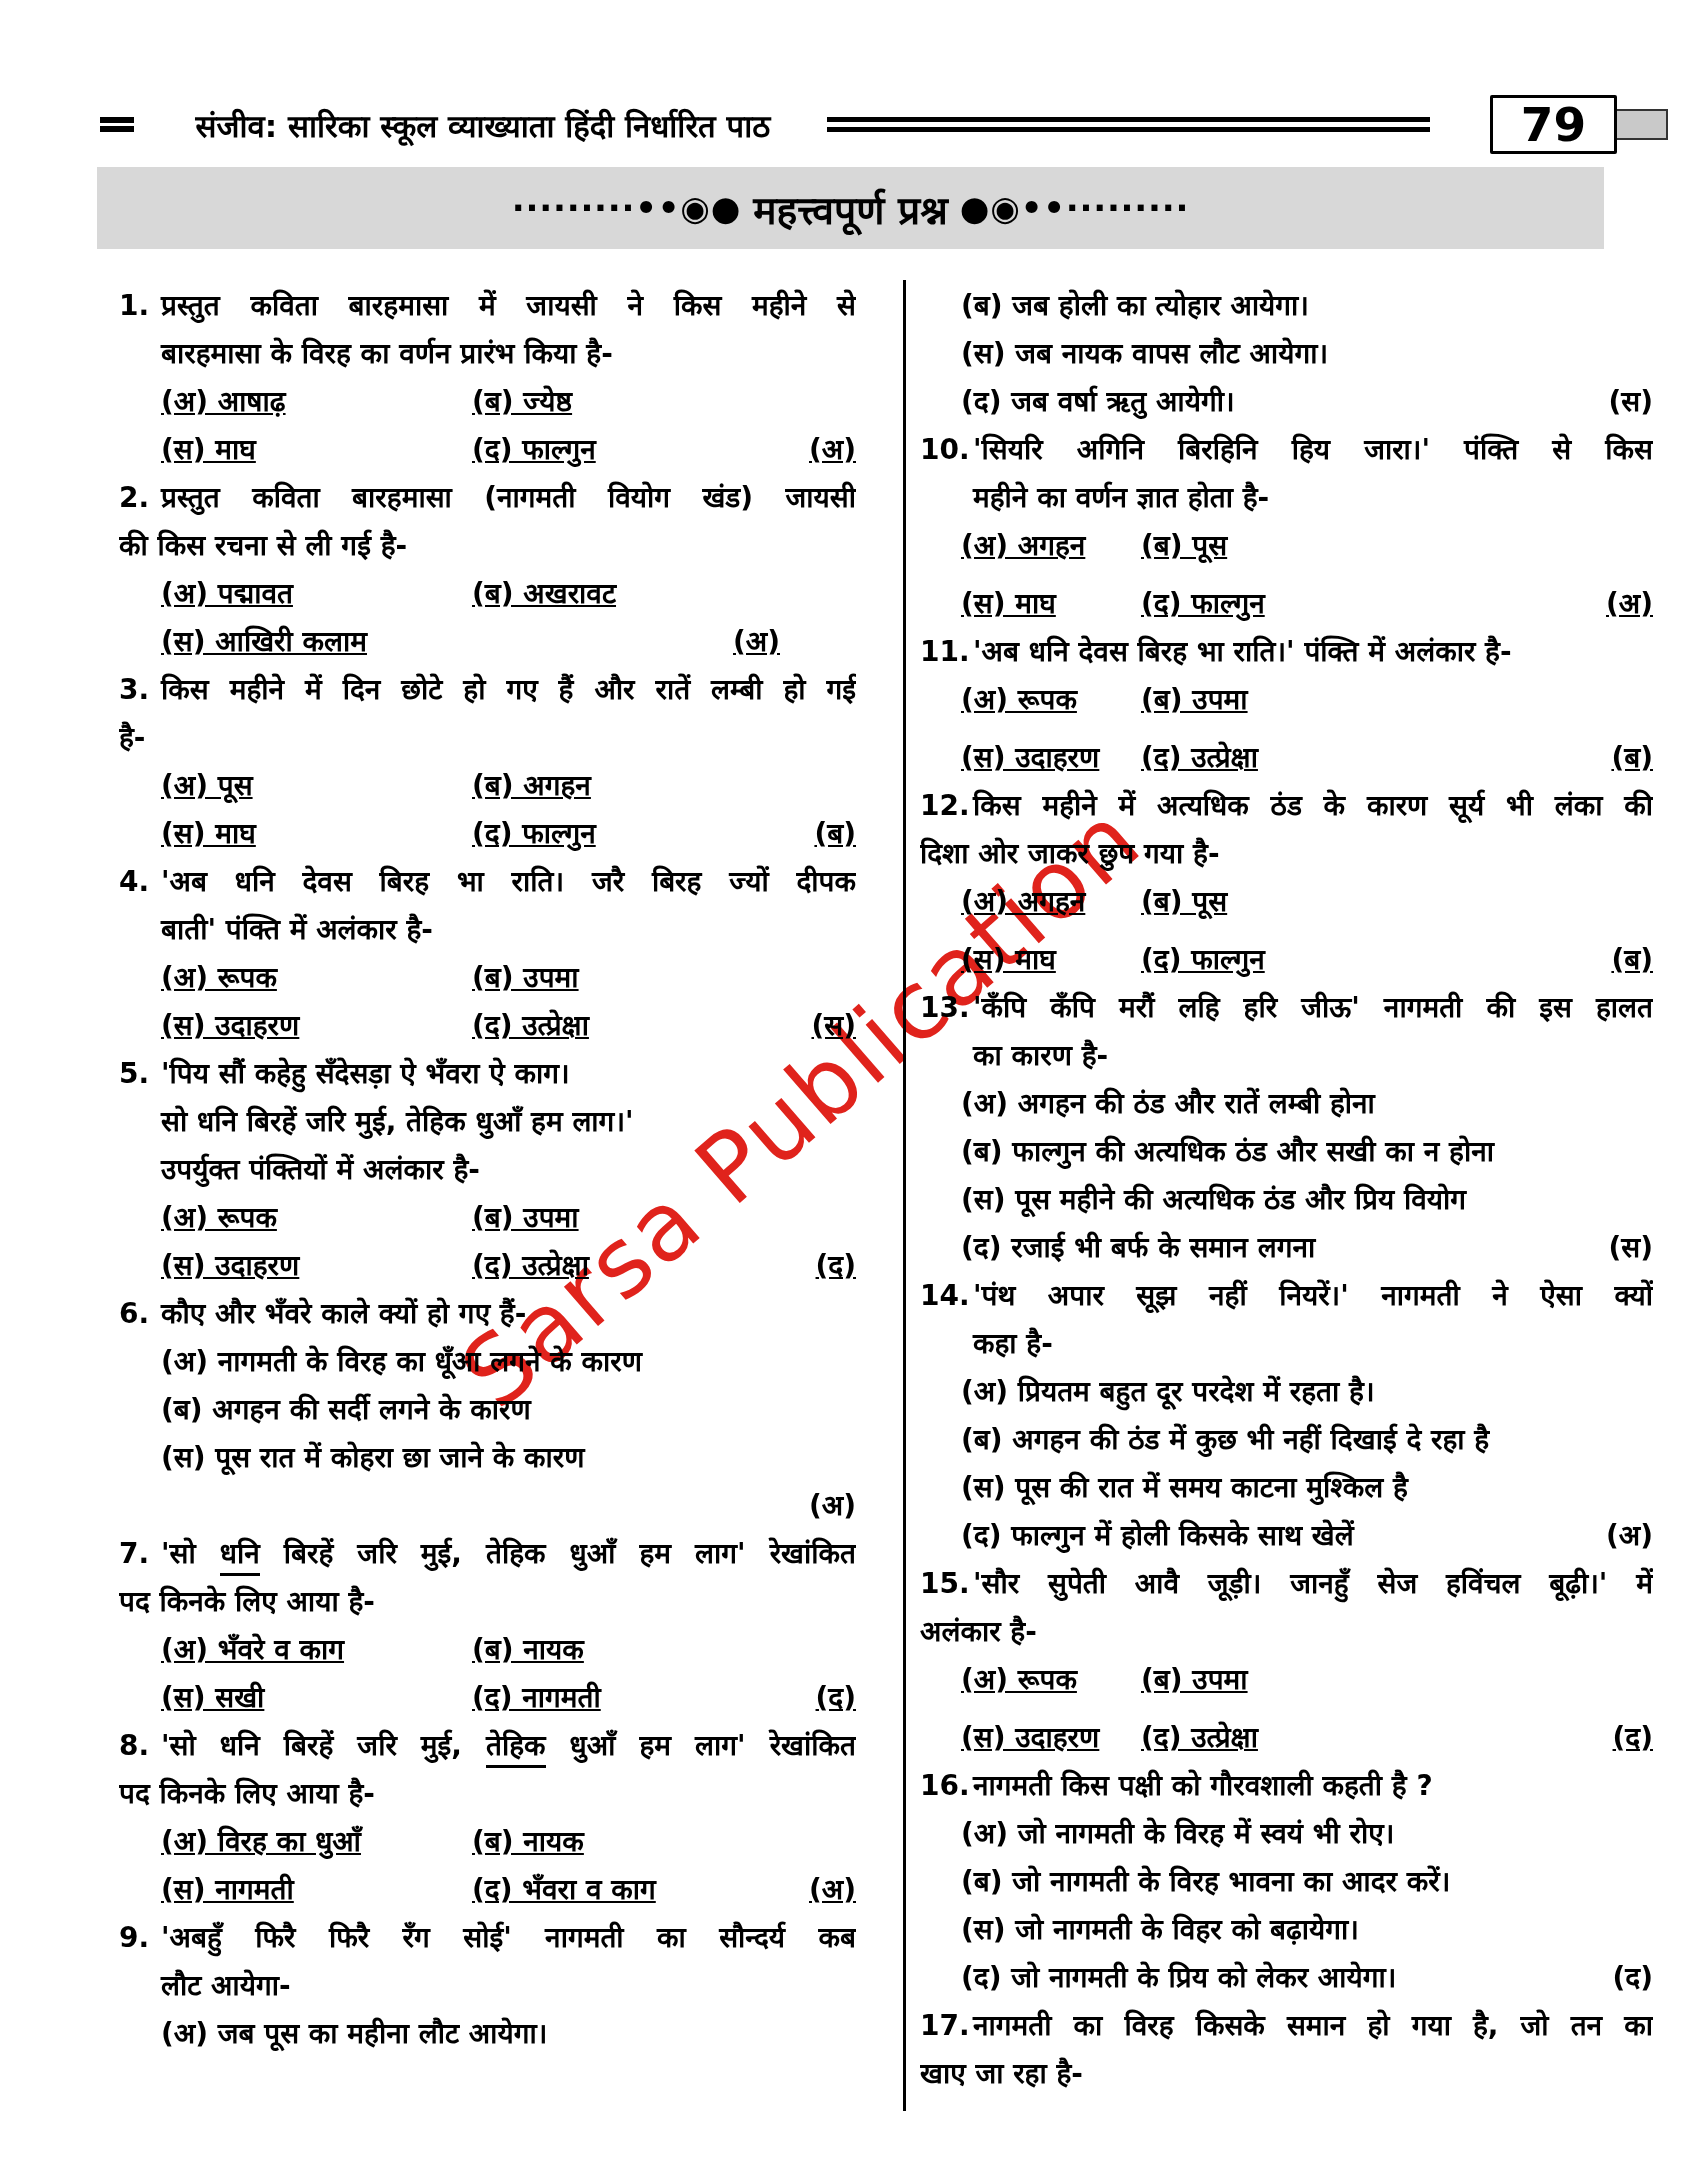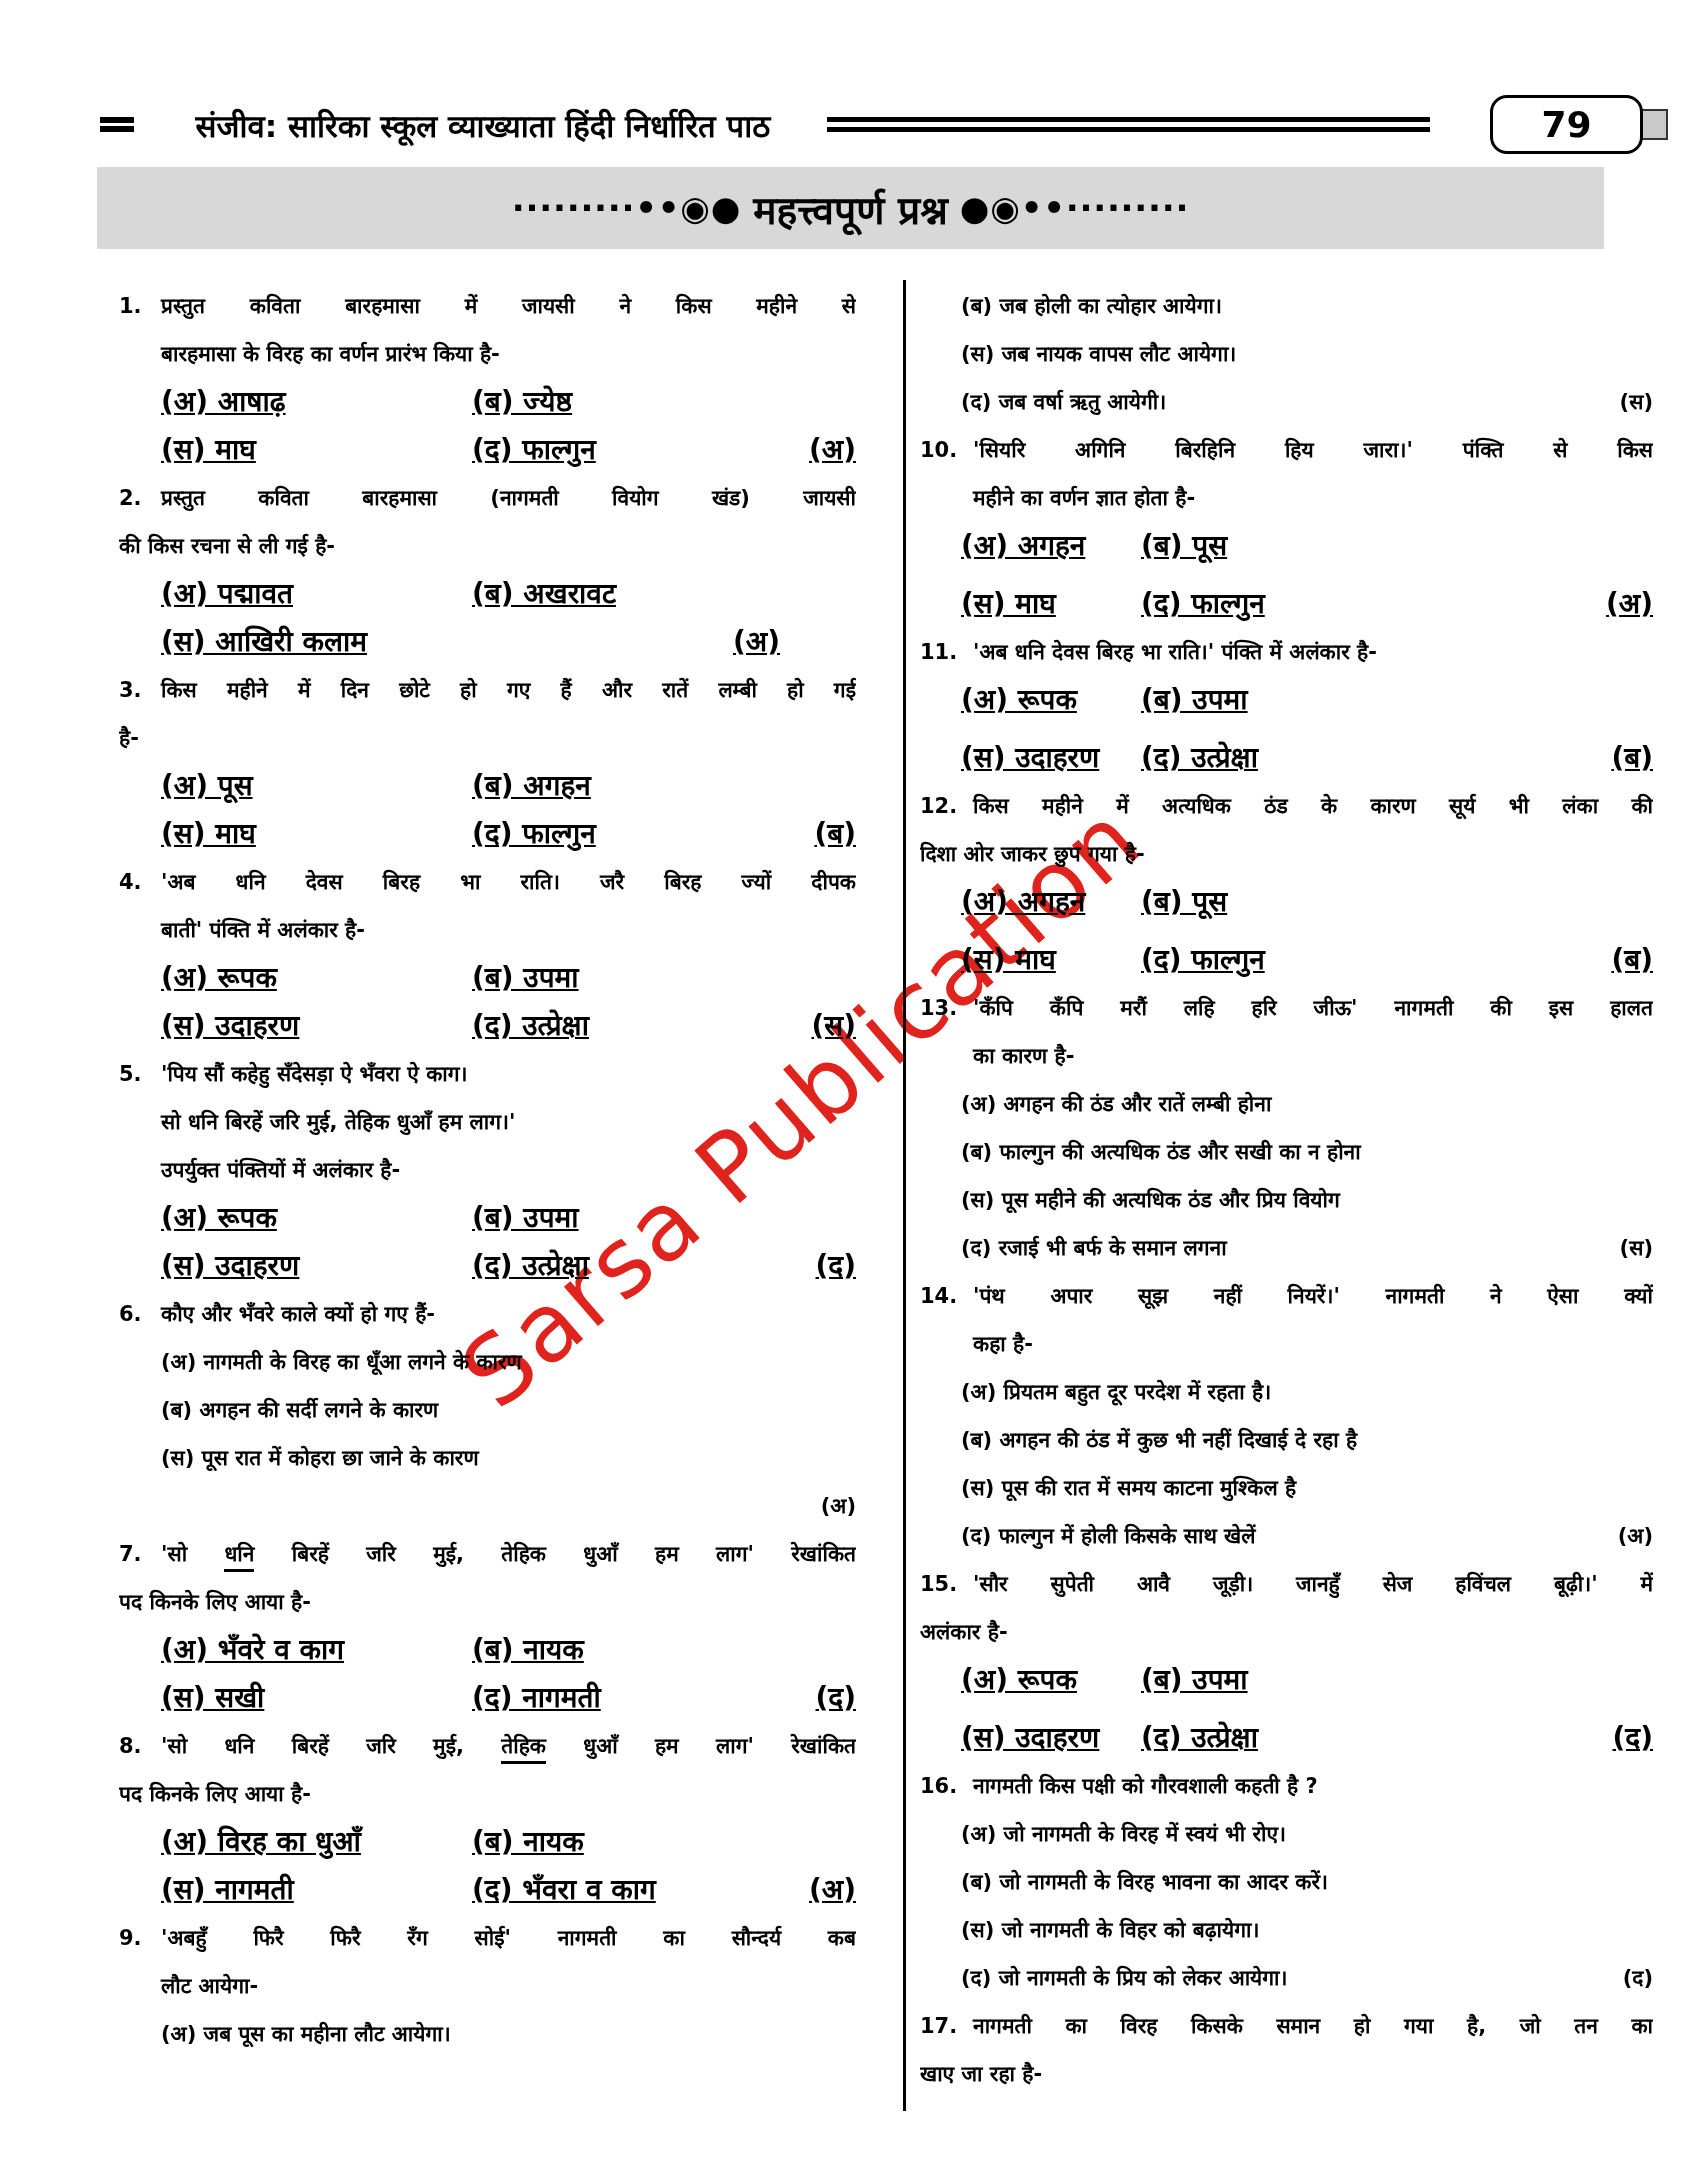--- a/index.html
+++ b/index.html
@@ -15,45 +15,45 @@
   .hdr { position:absolute; top:95px; left:100px; right:36px;
          display:flex; align-items:center;gap:48px; }
   .eq-mark { width:34px; height:15.3px; border-top:6px solid #000;
              border-bottom:6px solid #000; flex:0 0 auto; }
   .hdr-title { font-size:31px; white-space:nowrap; margin:0 8.5px 0 13.6px; flex:0 0 auto; }
   .hdr-rule { flex:1 1 auto; height:14.4px; border-top:5.1px solid #000;
               border-bottom:5.1px solid #000; margin-right:12px; }
   .badge-wrap { position:relative; flex:0 0 auto; width:178px; height:59px; }
   .badge-tab { position:absolute; right:0; top:14.4px; width:76px; height:30.5px;
                background:#c9c9c9; border:2.5px solid #333; }
-  .page-badge { position:absolute; left:0; top:0; width:153px; height:59px;
-                background:#fff; border:3.4px solid #000; border-radius:17px;
+  .page-badge { position:absolute; left:0; top:0; width:127px; height:59px;
+                background:#fff; border:3.4px solid #000; border-radius:2px;
                 display:flex; align-items:center; justify-content:center;
-                font-size:36px; }
+                font-size:47px; }
 
   
   .banner { position:absolute; left:97px; top:167px; width:1507px; height:82px;
             background:#d8d8d8; display:flex; align-items:center; justify-content:center;
             font-size:39px; }
   .banner .decor { font-size:34px; letter-spacing:0.8px; }
   .banner .bt { margin:0 12px; }
 
   
   .watermark { position:absolute; left:801px; top:1106px; z-index:1;
                transform:translate(-50%,-50%) rotate(-41deg);
                font-size:95px; font-weight:500; letter-spacing:2.5px;
                color:#e0231c; white-space:nowrap; }
 
   
   .colL { position:absolute; left:119px; top:282px; width:737px; z-index:2; }
   .colR { position:absolute; left:920px; top:282px; width:733px; z-index:2; }
   .vdivider { position:absolute; left:903px; top:280px; width:3.4px; height:1831px;
               background:#000; z-index:2; }
 
-  .qline, .optrow-cell, .orow { line-height:48px; font-size:21px; }
+  .qline, .optrow-cell, .orow { line-height:48px; font-size:28px; }
   .qline { max-height:48px; overflow:hidden; }
   .jl { text-align:justify; text-align-last:justify; }
   .qnum { display:inline-block; width:42px; }
   .colR .qnum { width:53px; }
   .ind { padding-left:42px; }
   .colR .ind { padding-left:53px; }
   .u { border-bottom:3.4px solid #000; padding-bottom:3px; }
 
   .optgrid { display:grid; grid-template-columns:311px 1fr 76px; padding-left:42px;text-decoration:underline; }
   .colR .optgrid { grid-template-columns:170px 1fr 76px; padding-left:41px;gap:10px; }

